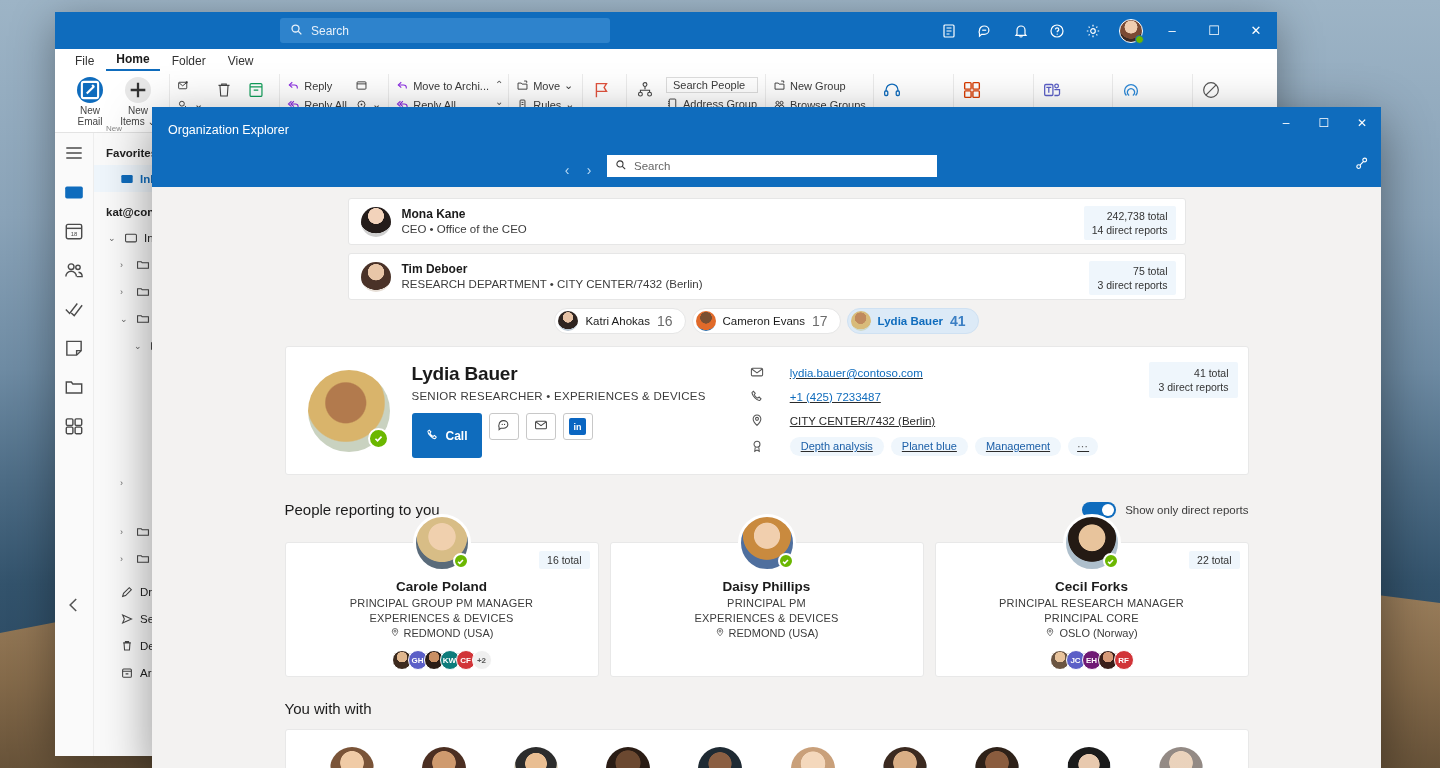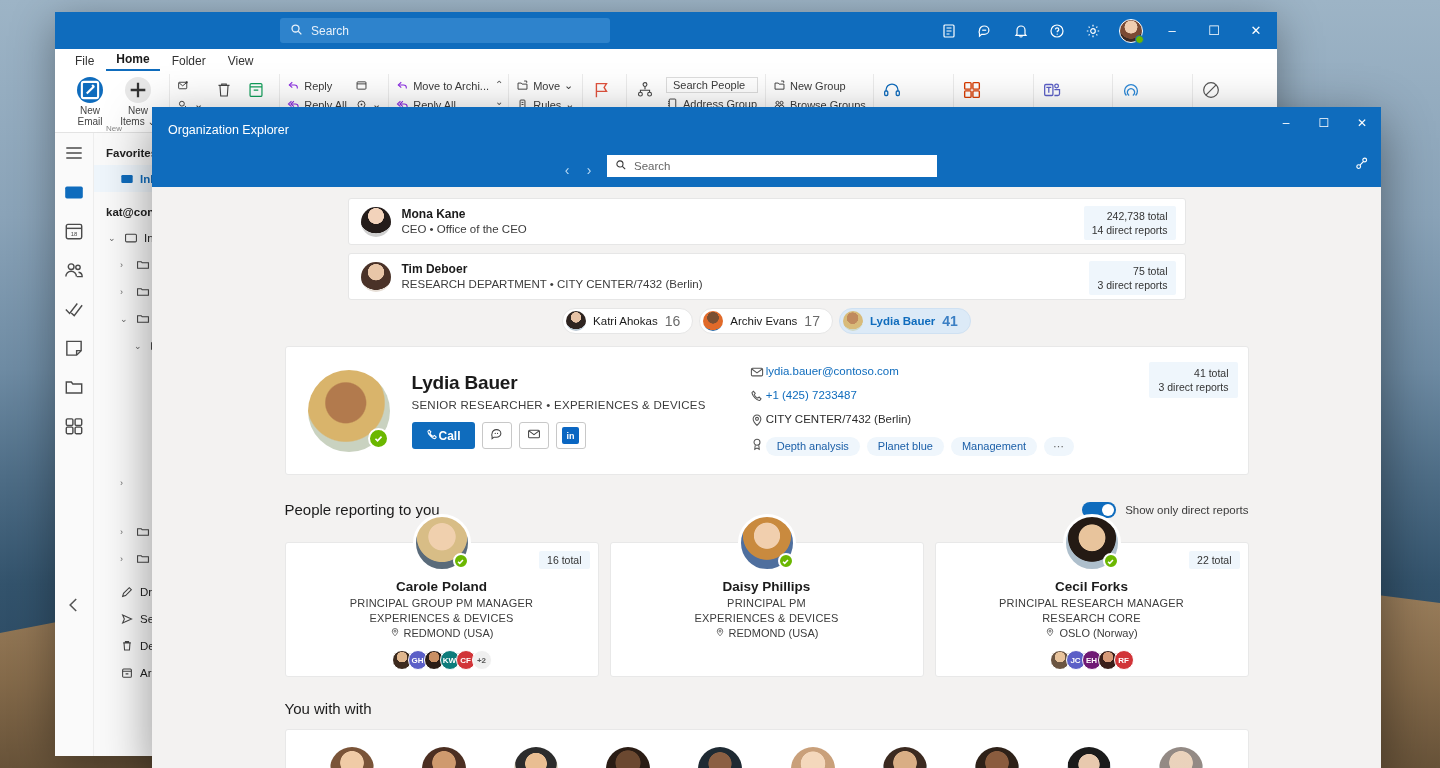--- a/index.html
+++ b/index.html
@@ -156,30 +156,30 @@
     width:964px; margin:0 auto; height:129px; background:#fff; border:1px solid #e8e8e8;
     border-radius:3px; display:flex; align-items:center; padding:0 22px; position:relative;
   }
   .p-av { width:82px; height:82px; border-radius:50%; position:relative; flex:none; margin-right:22px; }
   .p-av .pres { position:absolute; right:1px; bottom:3px; width:21px; height:21px; border-radius:50%; background:#6bb700; border:2.5px solid #fff; display:flex; align-items:center; justify-content:center;}
   .p-av .pres svg { width:11px; height:11px; color:#fff; }
   .p-name { font-size:19px; font-weight:bold; color:#1b1b1b; letter-spacing:-.2px;}
   .p-role { font-size:11.5px; color:#3c3c3c; margin-top:5px; letter-spacing:.25px;}
   .p-actions { display:flex; gap:7px; margin-top:11px; }
   .btn-call {
-    height:27px; background:#0f6cbd; color:#fff; border-radius:3px; display:flex; align-items:center;
-    padding:0 14px; font-size:12px; font-weight:600;
+    height:45px; background:#0f6cbd; color:#fff; border-radius:3px; display:flex; align-items:center;
+    gap:7px; padding:0 14px; font-size:12px; font-weight:600;
   }
   .btn-call svg { width:13px; height:13px; }
   .btn-sq { width:30px; height:27px; border:1px solid #c8c8c8; border-radius:3px; display:flex; align-items:center; justify-content:center; color:#444;}
   .btn-sq svg { width:14px; height:14px; }
   .btn-li { width:30px; height:27px; border:1px solid #c8c8c8; border-radius:3px; display:flex; align-items:center; justify-content:center; }
   .btn-li .sq { width:17px; height:17px; background:#0a66c2; color:#fff; font-size:9px; font-weight:bold; display:flex; align-items:center; justify-content:center; border-radius:2px; font-family:"Liberation Sans",sans-serif;}
   .p-details { margin-left:44px; display:flex; flex-direction:column; gap:8px; }
-  .p-line { display:flex; gap:2px; font-size:11.5px; color:#2b2b2b; }
+  .p-line { display:flex; align-items:center; gap:26px; font-size:11.5px; color:#2b2b2b;text-decoration:underline; }
   .p-line svg { width:14px; height:14px; color:#555; flex:none;}
   .p-line a { color:#0f6cbd; text-decoration:none; }
   .chips { display:flex; gap:7px; }
   .chip { background:#eff6fc; color:#1b5fa8; border-radius:11px; padding:3px 11px; font-size:11px;}
   .chip.more { color:#666; letter-spacing:1px; padding:3px 9px;}
   .p-badge {
     position:absolute; right:10px; top:15px; background:#eff6fc; border-radius:2px; padding:4px 9px;
     text-align:right; font-size:10.5px; color:#333; line-height:14px;
   }
 
@@ -733,21 +733,21 @@
     </div>
 
     <div class="peers">
       <div class="peer">
         <div class="pav" style="background:radial-gradient(circle at 50% 32%, #e7c3a6 0 30%, #2e2420 32% 68%, #b9c6d2 70%)"></div>
         <span>Katri Ahokas</span>
         <span class="cnt">16</span>
       </div>
       <div class="peer">
         <div class="pav" style="background:radial-gradient(circle at 50% 34%, #7a4f32 0 34%, #e06a2a 36% 72%, #2f6ea8 74%)"></div>
-        <span>Archiv Evans</span>
+        <span>Cameron Evans</span>
         <span class="cnt">17</span>
       </div>
       <div class="peer active">
         <div class="pav" style="background:radial-gradient(circle at 48% 36%, #c08a5e 0 34%, #d8bb7a 36% 66%, #cfd9c8 68%)"></div>
         <span>Lydia Bauer</span>
         <span class="cnt">41</span>
       </div>
     </div>
 
     <div class="profile">
@@ -907,21 +907,21 @@
         <div class="r-av" style="background:radial-gradient(circle at 50% 40%, #e8c49c 0 32%, #241a14 34% 58%, #aebfcc 60%)">
           <div class="pres">
               <svg viewBox="0 0 16 16" fill="none" stroke="currentColor" stroke-width="2.6">
                 <path d="M3.6 8.4 6.6 11.3 12.4 5.2"></path>
               </svg>
             </div>
         </div>
         <div class="r-badge">22 total</div>
         <div class="r-name">Cecil Forks</div>
         <div class="r-l">PRINCIPAL RESEARCH MANAGER</div>
-        <div class="r-l">RESEARCH CORE</div>
+        <div class="r-l">PRINCIPAL CORE</div>
         <div class="r-loc">
           <span><svg viewBox="0 0 16 16" fill="none" stroke="currentColor" stroke-width="1.3">
                 <path d="M8 14.2s4.4-4.3 4.4-7.4A4.4 4.4 0 1 0 3.6 6.8c0 3.1 4.4 7.4 4.4 7.4z"></path>
                 <circle cx="8" cy="6.7" r="1.6"></circle>
               </svg></span>
           <span>OSLO (Norway)</span>
         </div>
         <div class="stack">
           <div class="s-av" style="background:radial-gradient(circle at 50% 34%,#e8c39c 0 34%,#6b5542 36%)"></div>
           <div class="s-av" style="background:#5b5fc7">JC</div>

